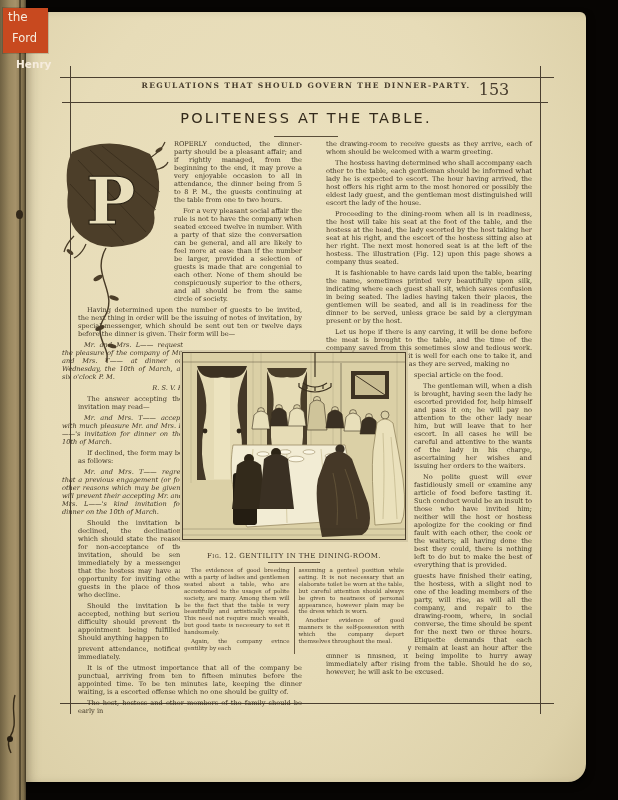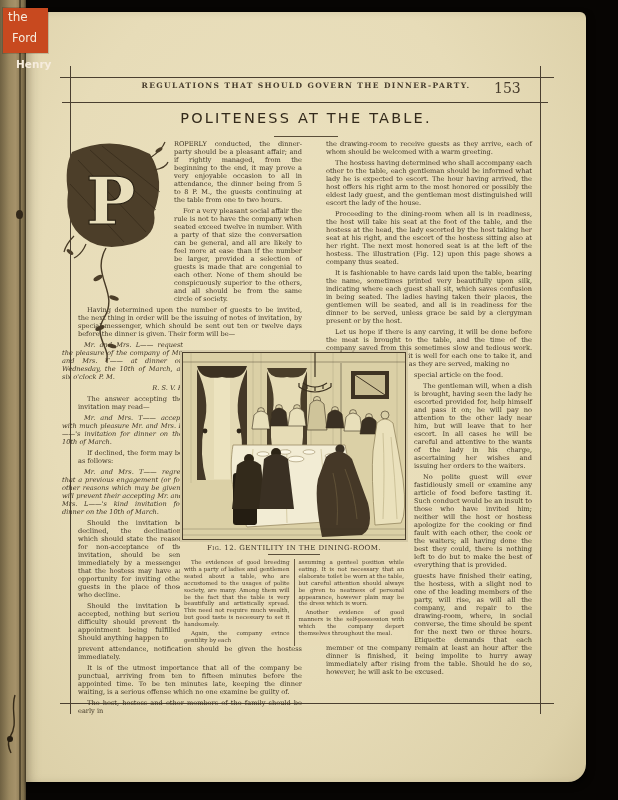--- a/index.html
+++ b/index.html
@@ -19,40 +19,40 @@
   .logo{position:absolute;left:3px;top:8px;width:45px;height:45px;background:#c8491f;
         font-family:"DejaVu Sans", sans-serif;color:#f6ecdd;box-shadow:0 0 0 1px rgba(0,0,0,.15);}
   .logo .l1{position:absolute;left:5px;top:2px;font-size:12px;}
   .logo .l2{position:absolute;left:13px;top:22px;font-size:10.5px;font-weight:bold;margin-top:28px;}
   .logo .l3{position:absolute;left:9px;top:23px;font-size:11.5px;font-weight:normal;}
   
   .rule{position:absolute;background:#4a3f30;}
   
   .running-head{position:absolute;left:60px;top:69px;width:440px;text-align:center;
                 font-size:7.5px;letter-spacing:1.4px;color:#473c2c;font-weight:bold;}
-  .page-num{position:absolute;left:468px;top:68px;width:40px;font-size:14px;color:#473c2c;}
+  .page-num{position:absolute;left:448px;top:68px;width:40px;text-align:center;font-size:16px;color:#473c2c;}
   .title{position:absolute;left:80px;top:98px;width:400px;text-align:center;
          font-family:"DejaVu Sans", sans-serif;font-weight:normal;font-size:14.5px;letter-spacing:2.2px;color:#332a1b;}
   .title-divider{position:absolute;left:248px;top:124px;width:64px;height:1px;background:#5a4e3a;}
   
   .col{position:absolute;font-size:6.6px;line-height:8px;text-align:justify;color:#3e3424;}
   #left-col{left:36px;top:128px;width:240px;}
   #right-col{left:284px;top:128px;width:222px;}
   .para{margin:0 0 3px 16px;text-indent:9px;}
   .noindent{text-indent:0;}
   .ital{font-style:italic;margin:0 0 3px 0;text-indent:22px;}
   .rsvp{font-style:italic;text-align:right;padding-right:16px;margin:0 0 3px 0;}
   .dropcap-float{float:left;width:106px;height:160px;margin:0 6px 2px 0;position:relative;}
   .dropcap-float svg{position:absolute;left:0;top:0;overflow:visible;}
   .spacer-right{float:right;width:119px;height:292px;}
   .spacer-left{float:left;width:100px;height:272px;margin-right:4px;}
   
   #figure-block{position:absolute;left:154px;top:340px;width:228px;background:#e8dcb8;z-index:3;}
   .engraving{display:block;margin:0 auto;border:1px solid #4a3e2c;box-shadow:0 0 0 2px rgba(74,62,44,.12);}
-  .fig-caption{margin-top:4px;text-align:center;font-size:7px;letter-spacing:.4px;color:#3a3023;}
+  .fig-caption{margin-top:12px;text-align:center;font-size:7px;letter-spacing:.4px;color:#3a3023;}
   .fig-caption .figno{font-variant:small-caps;}
   .cap-rule{width:52px;height:1px;background:#5a4e3a;margin:2px auto 4px auto;}
   .notes{display:flex;gap:0;}
   .note-col{width:50%;padding:0 4px;box-sizing:border-box;font-size:5.6px;line-height:6.9px;text-align:justify;color:#46file3b2b;color:#463b2b;}
   .note-divider{width:1px;background:#6a5c42;}
   .note-col p{margin:0 0 2px 0;text-indent:7px;}
   .note-col p.cont{text-indent:0;}
 </style>
 </head>
 <body>
@@ -103,21 +103,21 @@
       <div class="spacer-right"></div>
       <p class="ital">Mr. and Mrs. L—— request the pleasure of the company of Mr. and Mrs. T—— at dinner on Wednesday, the 10th of March, at six o'clock P. M.</p>
       <p class="rsvp">R. S. V. P.</p>
       <p class="para">The answer accepting the invitation may read—</p>
       <p class="ital">Mr. and Mrs. T—— accept with much pleasure Mr. and Mrs. L——'s invitation for dinner on the 10th of March.</p>
       <p class="para">If declined, the form may be as follows:</p>
       <p class="ital">Mr. and Mrs. T—— regret that a previous engagement (or for other reasons which may be given) will prevent their accepting Mr. and Mrs. L——'s kind invitation for dinner on the 10th of March.</p>
       <p class="para">Should the invitation be declined, the declination, which should state the reason for non-acceptance of the invitation, should be sent immediately by a messenger, that the hostess may have an opportunity for inviting other guests in the place of those who decline.</p>
       <p class="para">Should the invitation be accepted, nothing but serious difficulty should prevent the appointment being fulfilled. Should anything happen to</p>
       <p class="para noindent">prevent attendance, notification should be given the hostess immediately.</p>
-      <p class="para">It is of the utmost importance that all of the company be punctual, arriving from ten to fifteen minutes before the appointed time. To be ten minutes late, keeping the dinner waiting, is a serious offense which no one examine be guilty of.</p>
+      <p class="para">It is of the utmost importance that all of the company be punctual, arriving from ten to fifteen minutes before the appointed time. To be ten minutes late, keeping the dinner waiting, is a escorted offense which no one should be guilty of.</p>
       <p class="para">The host, hostess and other members of the family should be early in</p>
     </div>
 
     <div id="right-col" class="col">
       <p class="para noindent">the drawing-room to receive guests as they arrive, each of whom should be welcomed with a warm greeting.</p>
       <p class="para">The hostess having determined who shall accompany each other to the table, each gentleman should be informed what lady he is expected to escort. The hour having arrived, the host offers his right arm to the most honored or possibly the eldest lady guest, and the gentleman most distinguished will escort the lady of the house.</p>
       <p class="para">Proceeding to the dining-room when all is in readiness, the host will take his seat at the foot of the table, and the hostess at the head, the lady escorted by the host taking her seat at his right, and the escort of the hostess sitting also at her right. The next most honored seat is at the left of the hostess. The illustration (Fig. 12) upon this page shows a company thus seated.</p>
       <p class="para">It is fashionable to have cards laid upon the table, bearing the name, sometimes printed very beautifully upon silk, indicating where each guest shall sit, which saves confusion in being seated. The ladies having taken their places, the gentlemen will be seated, and all is in readiness for the dinner to be served, unless grace be said by a clergyman present or by the host.</p>
       <p class="para">Let us hope if there is any carving, it will be done before the meat is brought to the table, and the time of the company saved from this sometimes slow and tedious work. Should soup be passed, it is well for each one to take it, and also the various courses as they are served, making no</p>
       <div class="spacer-left"></div>

